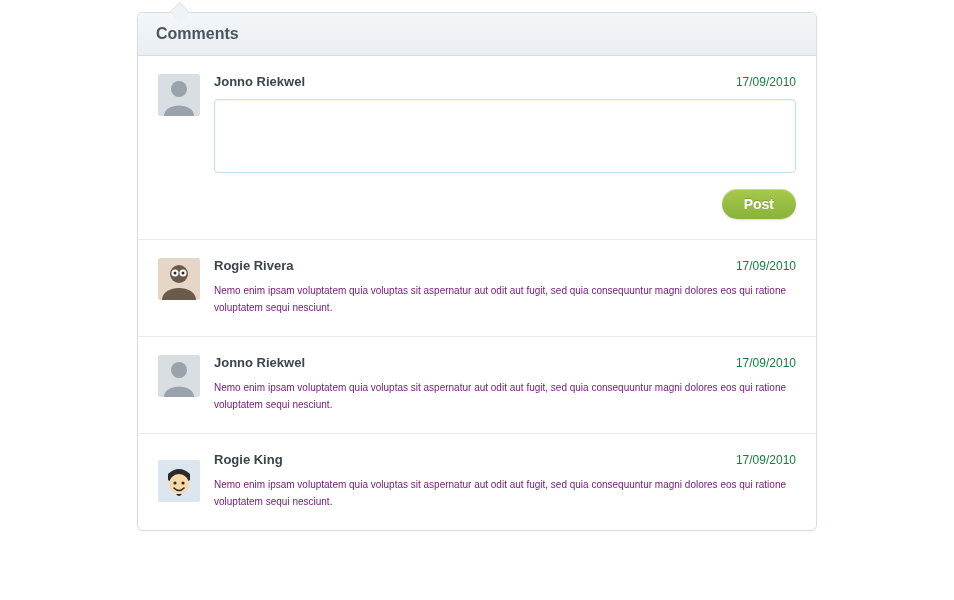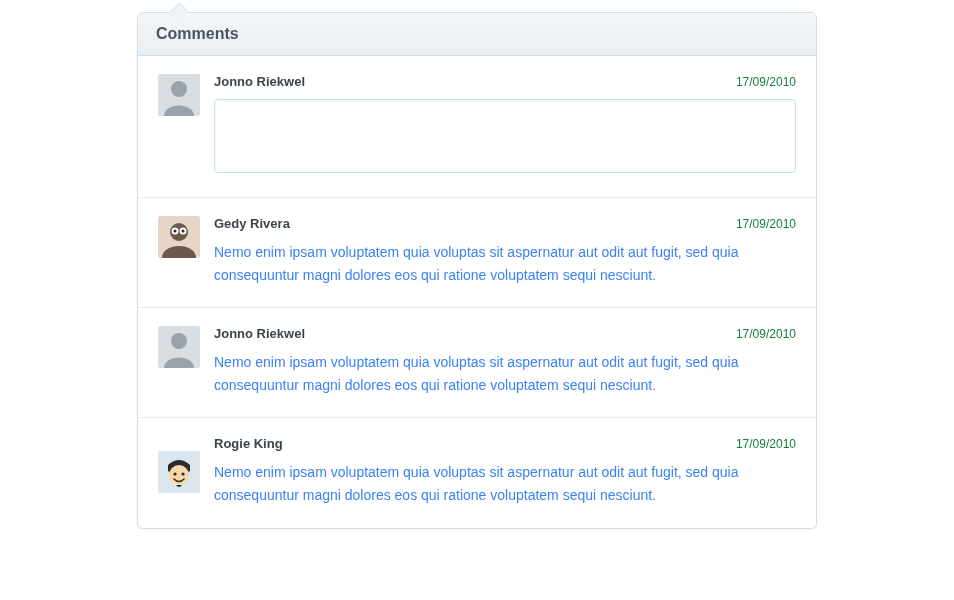--- a/index.html
+++ b/index.html
@@ -73,23 +73,23 @@
   .entry-author {
     font-size: 13px;
     font-weight: 700;
     color: #3c444c;
   }
   .entry-date {
     font-size: 12px;
     color: #15803d;
   }
   .entry-text {
-    font-size: 14px;
+    font-size: 10px;
     line-height: 1.65;
-    color: #3b82f6;
+    color: #701a75;
   }
 
   .compose-box {
     width: 100%;
     min-height: 74px;
     border: 1px solid #bfe0ef;
     border-radius: 4px;
     background: #fff;
     box-shadow: inset 0 1px 2px rgba(0,0,0,0.05);
     resize: none;
@@ -134,38 +134,41 @@
         <circle cx="21" cy="15" r="8" fill="#9aa3ab"></circle>
         <path d="M6 42 C6 28 36 28 36 42 Z" fill="#9aa3ab"></path>
       </svg>
     </div>
     <div class="entry-body">
       <div class="entry-meta">
         <span class="entry-author">Jonno Riekwel</span>
         <span class="entry-date">17/09/2010</span>
       </div>
       <textarea class="compose-box" value="" style=""></textarea>
+      <div class="compose-actions">
+        <button class="post-btn">Post</button>
+      </div>
     </div>
   </div>
 
   <div class="entry">
     <div class="avatar">
       <svg viewBox="0 0 42 42">
         <rect width="42" height="42" fill="#e6d6c8"></rect>
         <circle cx="21" cy="16" r="9" fill="#6b5a4c"></circle>
         <circle cx="17" cy="15" r="3.5" fill="#ffffff"></circle>
         <circle cx="25" cy="15" r="3.5" fill="#ffffff"></circle>
         <circle cx="17" cy="15" r="1.5" fill="#2b2b2b"></circle>
         <circle cx="25" cy="15" r="1.5" fill="#2b2b2b"></circle>
         <path d="M4 42 C4 26 38 26 38 42 Z" fill="#6b5a4c"></path>
       </svg>
     </div>
     <div class="entry-body">
       <div class="entry-meta">
-        <span class="entry-author">Gedy Rivera</span>
+        <span class="entry-author">Rogie Rivera</span>
         <span class="entry-date">17/09/2010</span>
       </div>
       <div class="entry-text">Nemo enim ipsam voluptatem quia voluptas sit aspernatur aut odit aut fugit, sed quia consequuntur magni dolores eos qui ratione voluptatem sequi nesciunt.</div>
     </div>
   </div>
 
   <div class="entry">
     <div class="avatar">
       <svg viewBox="0 0 42 42">
         <rect width="42" height="42" fill="#d9dee2"></rect>

